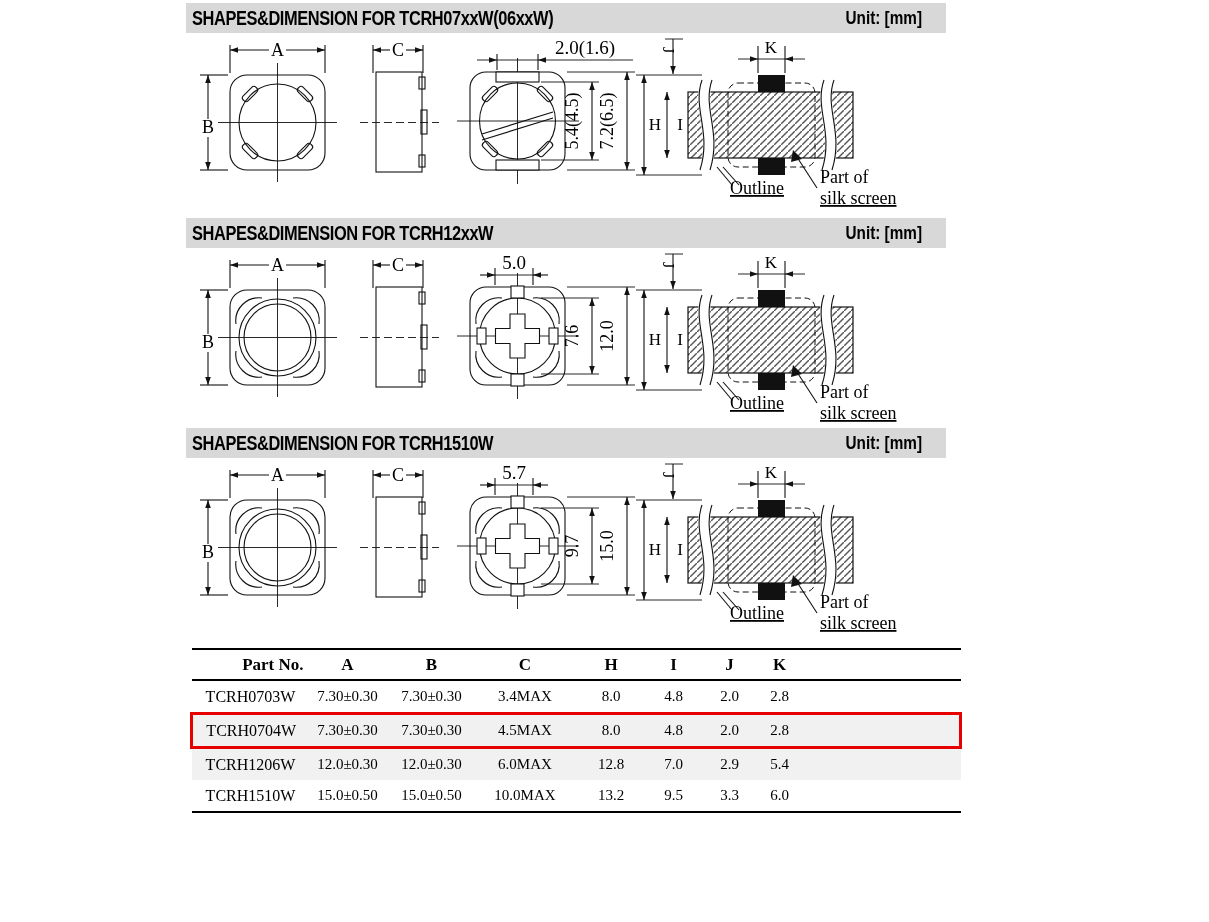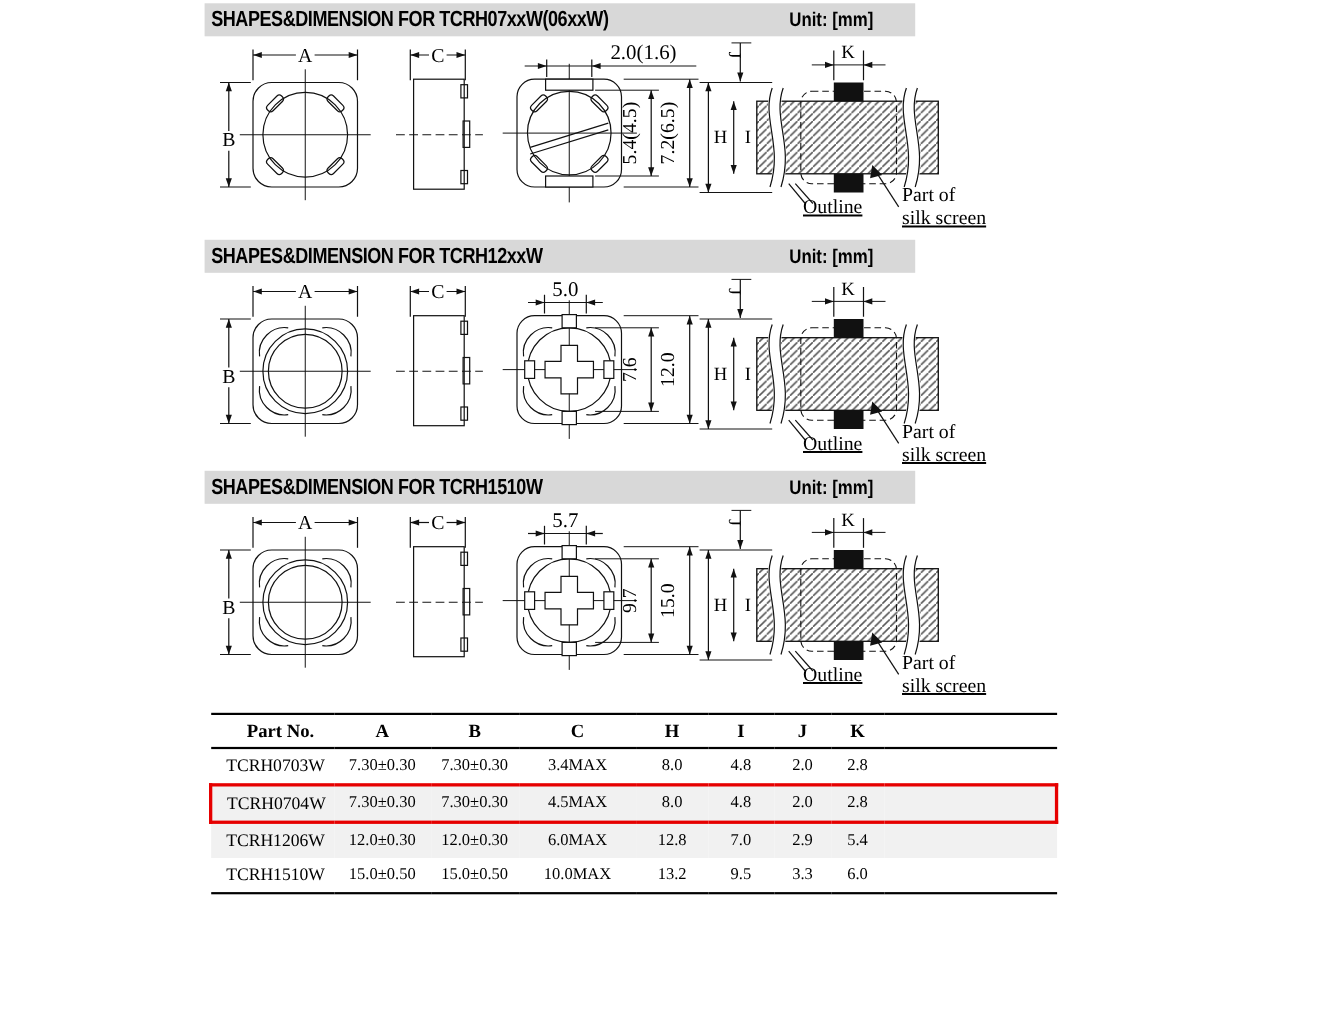--- a/index.html
+++ b/index.html
@@ -1,30 +1,30 @@
 <!DOCTYPE html>
 <html style="--barbg: #d8d8d8; --hl: #e60000; --zebra: #f1f1f1;"><head>
 <meta charset="utf-8">
 <style>
   html,body{margin:0;padding:0;background:#fff;}
   .sheet{position:relative;width:1209px;height:922px;background:#fff;overflow:hidden;
          font-family:"Liberation Serif",serif;color:#000;}
-  .secbar{position:absolute;left:186px;width:646px;height:30px;background:var(--barbg,#d8d8d8);
+  .secbar{position:absolute;left:186px;width:760px;height:30px;background:var(--barbg,#d8d8d8);
           display:flex;align-items:center;justify-content:space-between;
-          padding:0 38px 0 6px;box-sizing:border-box;}
+          padding:0 24px 0 6px;box-sizing:border-box;}
   .sectitle{font-family:"Liberation Sans",sans-serif;font-weight:700;font-size:20px;
             letter-spacing:-0.5px;transform:scaleX(0.82);transform-origin:left center;white-space:nowrap;}
   .unitlabel{font-family:"Liberation Sans",sans-serif;font-weight:700;font-size:18px;
              transform:scaleX(0.85);transform-origin:right center;white-space:nowrap;}
   .drawing{position:absolute;left:186px;width:774px;height:182px;}
   .tablewrap{position:absolute;left:190px;top:648px;width:772px;}
   table{border-collapse:collapse;width:100%;table-layout:fixed;}
   th{height:29px;padding:0;font-size:17px;font-weight:700;text-align:center;
      border-top:2.5px solid #000;border-bottom:2px solid #000;}
-  th.col-part{text-align:center;padding-left:15px;}
+  th.col-part{text-align:right;padding-left:15px;}
   td{height:31px;padding:0;font-size:15px;text-align:center;white-space:nowrap;}
   td.part{text-align:center;padding-left:6px;font-size:16px;}
   tr.zebra td{background:var(--zebra,#f1f1f1);}
   tbody tr:last-child td{border-bottom:2.5px solid #000;}
   tr.hl td{border-top:3px solid var(--hl,#e60000);border-bottom:3px solid var(--hl,#e60000);}
   tr.hl td:first-child{border-left:3px solid var(--hl,#e60000);}
   tr.hl td:last-child{border-right:3px solid var(--hl,#e60000);}
   svg text{user-select:none;}
 </style>
 </head>

